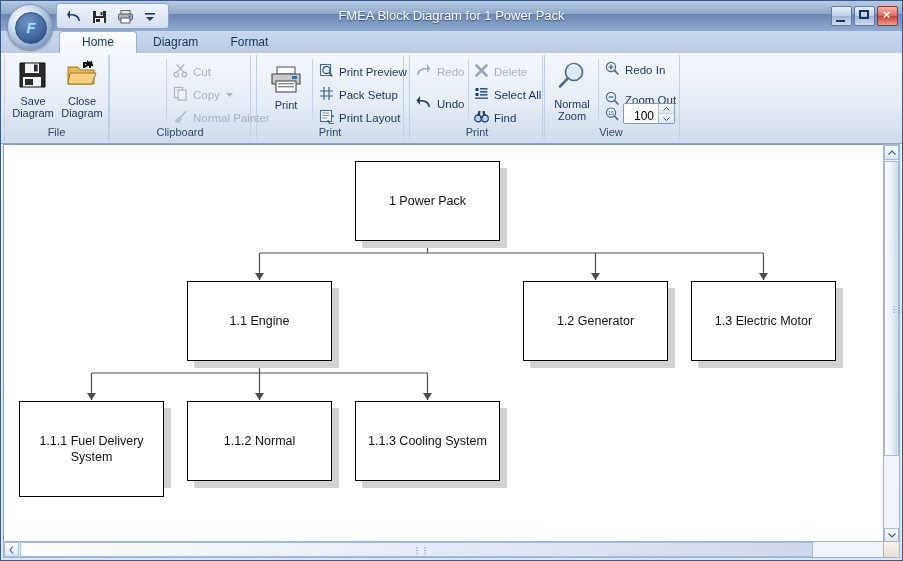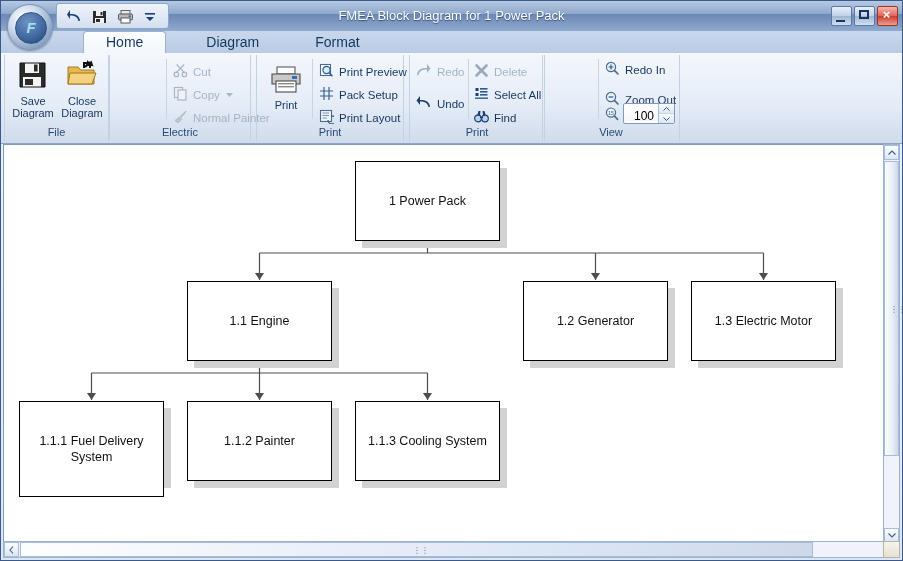--- a/index.html
+++ b/index.html
@@ -71,22 +71,22 @@
   .qat-btn{width:17px;height:17px;position:relative;cursor:default;}
   .qat-btn svg{display:block;}
 
   
   .tabstrip{
     position:absolute;left:0;top:30px;width:901px;height:22px;
     background:linear-gradient(to bottom,#c9d8ec 0%,#b9cbe4 100%);
   }
   .tabs{position:absolute;left:58px;top:0;display:flex;}
   .tab{
-    height:22px;line-height:22px;padding:0 16px;font-size:14px;color:#14375e;
-    cursor:default;position:relative;margin-left:24px;
+    height:22px;line-height:22px;padding:0 16px;font-size:12px;color:#14375e;
+    cursor:default;position:relative;
   }
   .tab.active{
     background:linear-gradient(to bottom,#fdfefe 0%,#f2f6fb 100%);
     border:1px solid #9ab2cf;border-bottom:none;border-radius:4px 4px 0 0;
     line-height:21px;padding:0 22px;
   }
 
   
   .ribbon{
     position:absolute;left:0;top:52px;width:901px;height:90px;
@@ -307,21 +307,21 @@
         <div class="smallitem disabled" style="left:63px;top:52px;">
           <span class="ico">
             <svg width="15" height="15" viewBox="0 0 15 15">
               <path d="M2 11.5 C4 10.5 4.5 8.5 6.5 8 L8.5 10 C8 12 6 12.5 5 13.8 Z" fill="#bcc7d6" stroke="#a9b6c7" stroke-width="0.9"></path>
               <path d="M7 7.5 L12.8 1.8 L13.6 2.6 L8.2 8.8 Z" fill="#a9b6c7"></path>
             </svg>
           </span>
           <span>Normal Painter</span>
         </div>
       </div>
-      <div class="rgroup-label">Electric</div>
+      <div class="rgroup-label">Clipboard</div>
     </div>
 
     <div class="rgroup" style="left:255px;width:148px;">
       <div class="rgroup-body">
         <div class="bigbtn" style="left:6px;top:10px;width:46px;">
           <span>
             <svg width="34" height="30" viewBox="0 0 34 30">
               <rect x="8" y="2" width="18" height="7" fill="#ffffff" stroke="#5a5a5a" stroke-width="1.1"></rect>
               <path d="M3 9 L31 9 L31 19 L3 19 Z" fill="#c9c9c9" stroke="#4a4a4a" stroke-width="1.1"></path>
               <rect x="7" y="16" width="20" height="11" fill="#ffffff" stroke="#4a4a4a" stroke-width="1.1"></rect>
@@ -416,20 +416,31 @@
             </svg>
           </span>
           <span>Find</span>
         </div>
       </div>
       <div class="rgroup-label">Print</div>
     </div>
 
     <div class="rgroup" style="left:541px;width:138px;">
       <div class="rgroup-body">
+        <div class="bigbtn" style="left:4px;top:6px;width:50px;">
+          <span>
+            <svg width="36" height="33" viewBox="0 0 36 33">
+              <circle cx="20" cy="11" r="8.5" fill="#dbeaf7" stroke="#4a6b8e" stroke-width="1.6"></circle>
+              <path d="M15 5.5 A7.5 7.5 0 0 1 25 7" fill="none" stroke="#ffffff" stroke-width="1.6"></path>
+              <path d="M13.8 17.3 L6 25.5" stroke="#4a6b8e" stroke-width="2.6" stroke-linecap="round"></path>
+            </svg>
+          </span>
+          <span class="lbl">Normal</span>
+          <span class="lbl">Zoom</span>
+        </div>
         <div class="vsep" style="left:55px;"></div>
         <div class="smallitem" style="left:61px;top:4px;">
           <span class="ico">
             <svg width="16" height="15" viewBox="0 0 16 15">
               <circle cx="7" cy="6" r="4.6" fill="#e8f2fb" stroke="#4a6b8e" stroke-width="1.2"></circle>
               <path d="M7 3.6 L7 8.4 M4.6 6 L9.4 6" stroke="#2d5a8c" stroke-width="1.2"></path>
               <path d="M10.4 9.4 L14 13" stroke="#4a6b8e" stroke-width="1.7" stroke-linecap="round"></path>
             </svg>
           </span>
           <span>Redo In</span>
@@ -509,21 +520,21 @@
           <div class="nshadow" style="left: 694px; top: 143px; width: 145px; height: 80px; background: rgb(210, 210, 210);"></div>
           <div class="node" style="left: 687px; top: 136px; width: 145px; height: 80px; background: rgb(255, 255, 255); border-color: rgb(0, 0, 0);">
             <span style="padding: 0px 8px;">1.3 Electric Motor</span>
           </div>
           <div class="nshadow" style="left: 22px; top: 263px; width: 145px; height: 80px; background: rgb(210, 210, 210);"></div>
           <div class="node" style="left: 15px; top: 256px; width: 145px; height: 96px; background: rgb(255, 255, 255); border-color: rgb(0, 0, 0);">
             <span style="padding: 0px 8px;">1.1.1 Fuel Delivery System</span>
           </div>
           <div class="nshadow" style="left: 190px; top: 263px; width: 145px; height: 80px; background: rgb(210, 210, 210);"></div>
           <div class="node" style="left: 183px; top: 256px; width: 145px; height: 80px; background: rgb(255, 255, 255); border-color: rgb(0, 0, 0);">
-            <span style="padding: 0px 8px;">1.1.2 Painter</span>
+            <span style="padding: 0px 8px;">1.1.2 Normal</span>
           </div>
           <div class="nshadow" style="left: 358px; top: 263px; width: 145px; height: 80px; background: rgb(210, 210, 210);"></div>
           <div class="node" style="left: 351px; top: 256px; width: 145px; height: 80px; background: rgb(255, 255, 255); border-color: rgb(0, 0, 0);">
             <span style="padding: 0px 8px;">1.1.3 Cooling System</span>
           </div>
         </div>
     </div>
   </div>
 
   <div class="vscroll">

